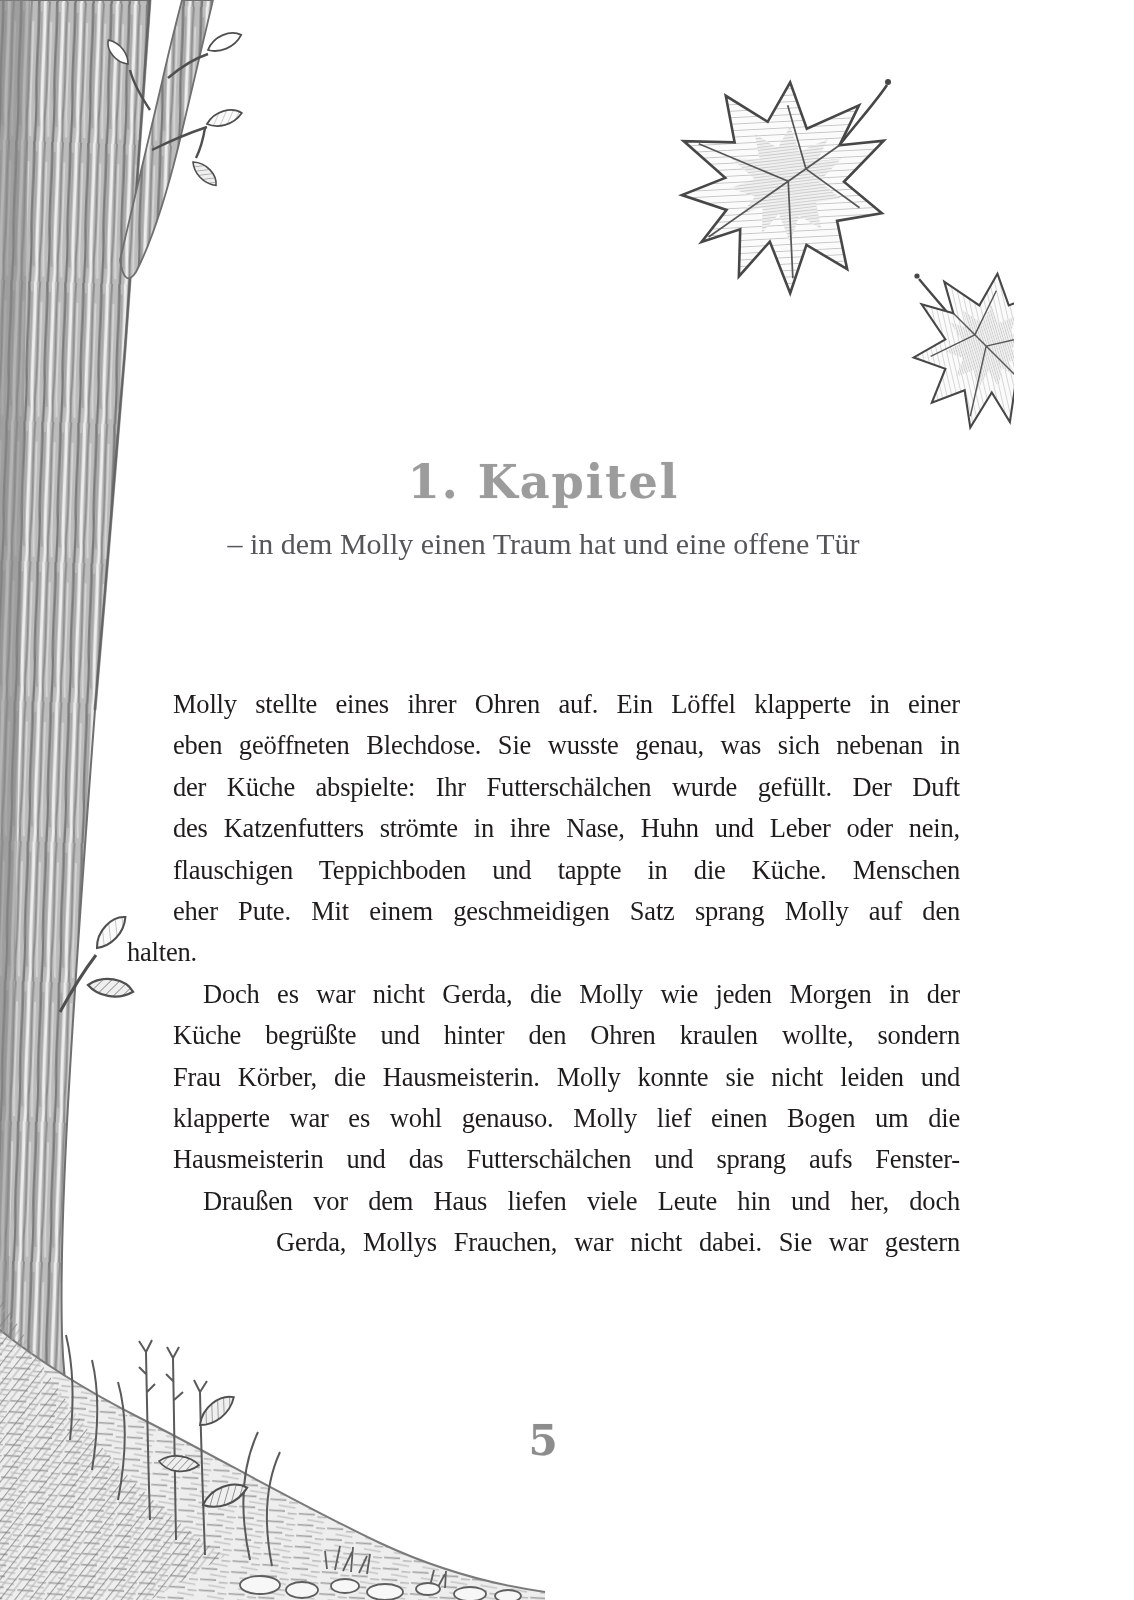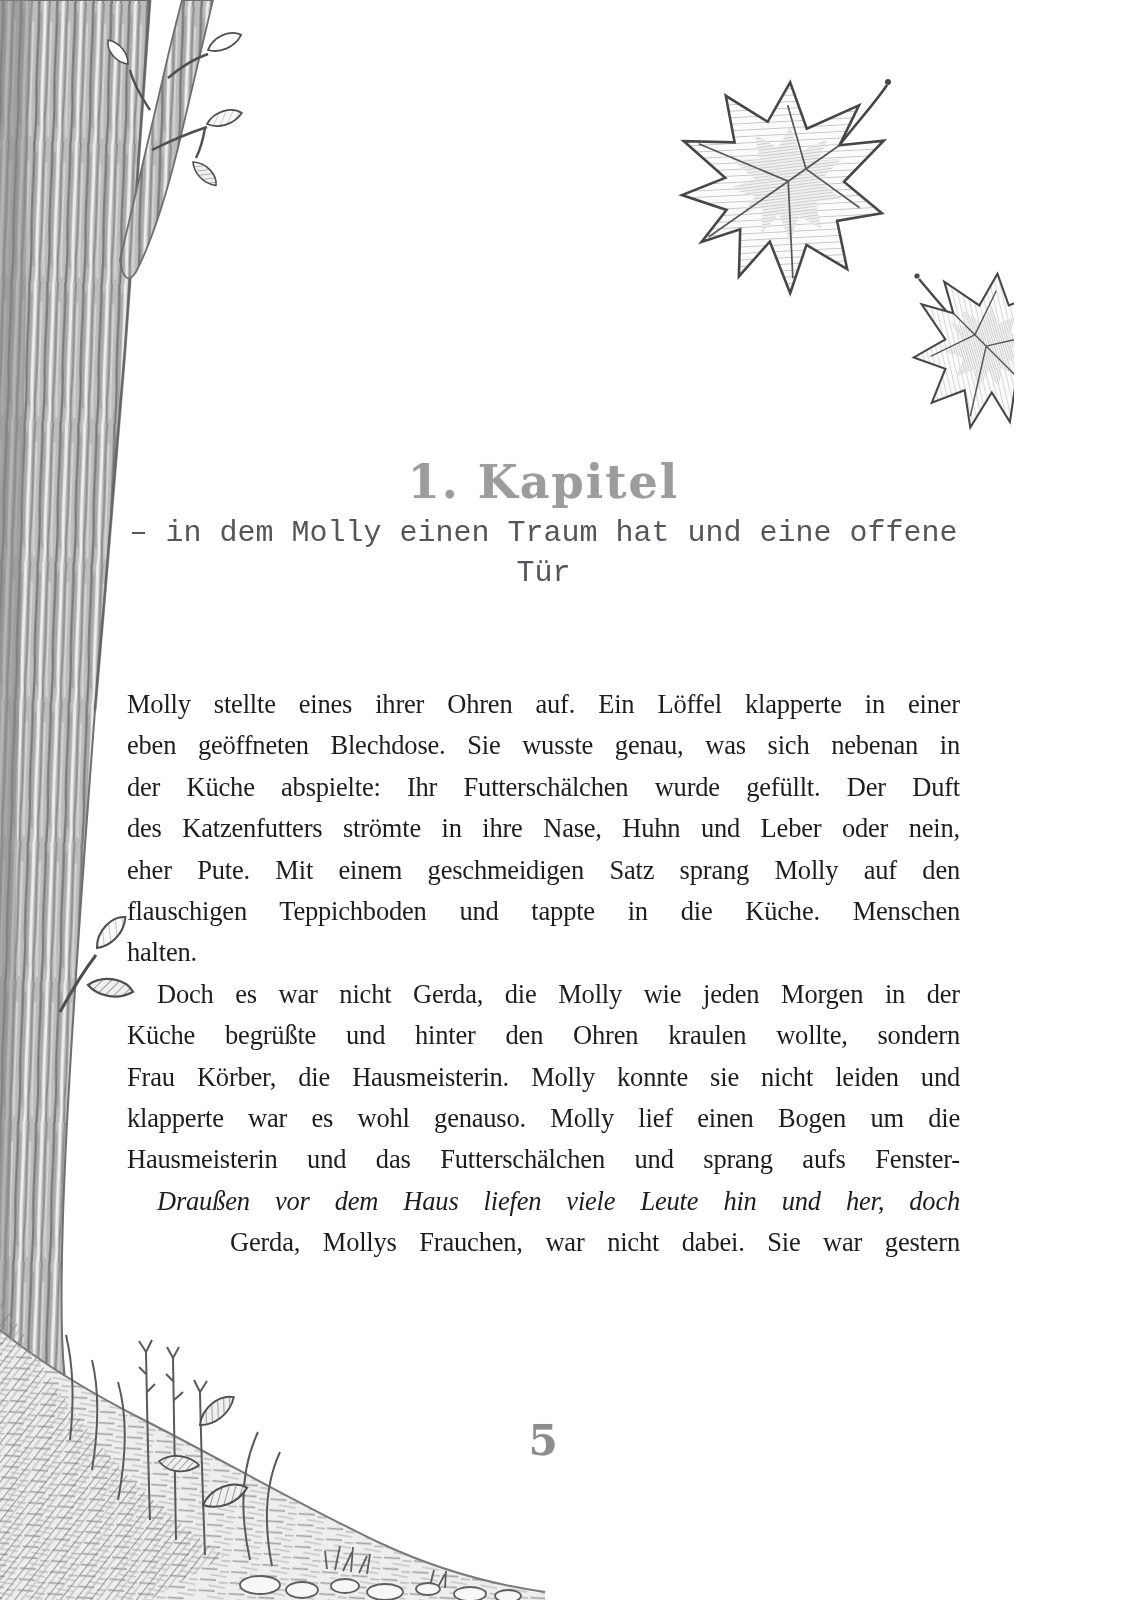--- a/index.html
+++ b/index.html
@@ -14,33 +14,33 @@
 
   .heading {
     position:absolute; left:127px; top:424px; width:833px;
     text-align:center;
     font-family:"DejaVu Serif", serif; font-weight:700;
     font-size:46px; letter-spacing:2px;
     color:var(--heading,#9c9c9c);
     text-shadow:0 0 1px rgba(120,120,120,.35);
   }
   .subtitle {
-    position:absolute; left:97px; top:513px; width:893px;
+    position:absolute; left:97px; top:524px; width:893px;
     text-align:center;
-    font-family:Liberation Mono, monospace; font-weight:400;
+    font-family:Liberation Serif, serif; font-weight:400;
     font-size:30px; line-height:40px;
     color:var(--subtitle,#55565a);
   }
   .body-text {
     position:absolute; left:127px; top:684px; width:833px;
     font-size:26.5px; line-height:41.4px; letter-spacing:-0.2px;
     color:var(--body,#1e1d1b);
   }
   .bline { height:41.4px; white-space:normal; }
-  .bline.j { text-align:justify; text-align-last:justify; }
+  .bline.j { text-align:justify; text-align-last:justify;margin-left:46px; }
   .pagenum {
     position:absolute; left:127px; top:1416px; width:833px;
     text-align:center;
     font-family:"DejaVu Serif", serif; font-weight:700;
     font-size:42px; letter-spacing:1px;
     color:var(--page_number,#8d8d8d);
     text-shadow:0 0 1px rgba(120,120,120,.35);
   }
 </style>
 </head>
@@ -167,27 +167,27 @@
 
   <div class="subtitle">
     <div>– in dem Molly einen Traum hat und eine offene Tür</div>
   </div>
 
   <div class="body-text">
       <div class="bline j">Molly stellte eines ihrer Ohren auf. Ein Löffel klapperte in einer</div>
       <div class="bline j">eben geöffneten Blechdose. Sie wusste genau, was sich nebenan in</div>
       <div class="bline j">der Küche abspielte: Ihr Futterschälchen wurde gefüllt. Der Duft</div>
       <div class="bline j">des Katzenfutters strömte in ihre Nase, Huhn und Leber oder nein,</div>
+      <div class="bline j">flauschigen Teppichboden und tappte in die Küche. Menschen</div>
       <div class="bline j">eher Pute. Mit einem geschmeidigen Satz sprang Molly auf den</div>
-      <div class="bline j">flauschigen Teppichboden und tappte in die Küche. Menschen</div>
       <div class="bline">halten.</div>
       <div class="bline j" style="padding-left: 30px;">Doch es war nicht Gerda, die Molly wie jeden Morgen in der</div>
       <div class="bline j">Küche begrüßte und hinter den Ohren kraulen wollte, sondern</div>
       <div class="bline j">Frau Körber, die Hausmeisterin. Molly konnte sie nicht leiden und</div>
       <div class="bline j">klapperte war es wohl genauso. Molly lief einen Bogen um die</div>
       <div class="bline j">Hausmeisterin und das Futterschälchen und sprang aufs Fenster-</div>
-      <div class="bline j" style="padding-left: 30px; font-style: italic;">Draußen vor dem Haus liefen viele Leute hin und her, doch</div>
+      <div class="bline j" style="padding-left: 30px;">Draußen vor dem Haus liefen viele Leute hin und her, doch</div>
       <div class="bline j" style="padding-left: 103px;">Gerda, Mollys Frauchen, war nicht dabei. Sie war gestern</div>
     </div>
 
   <div class="pagenum">5</div>
 
 </div>
 
 </body></html>

